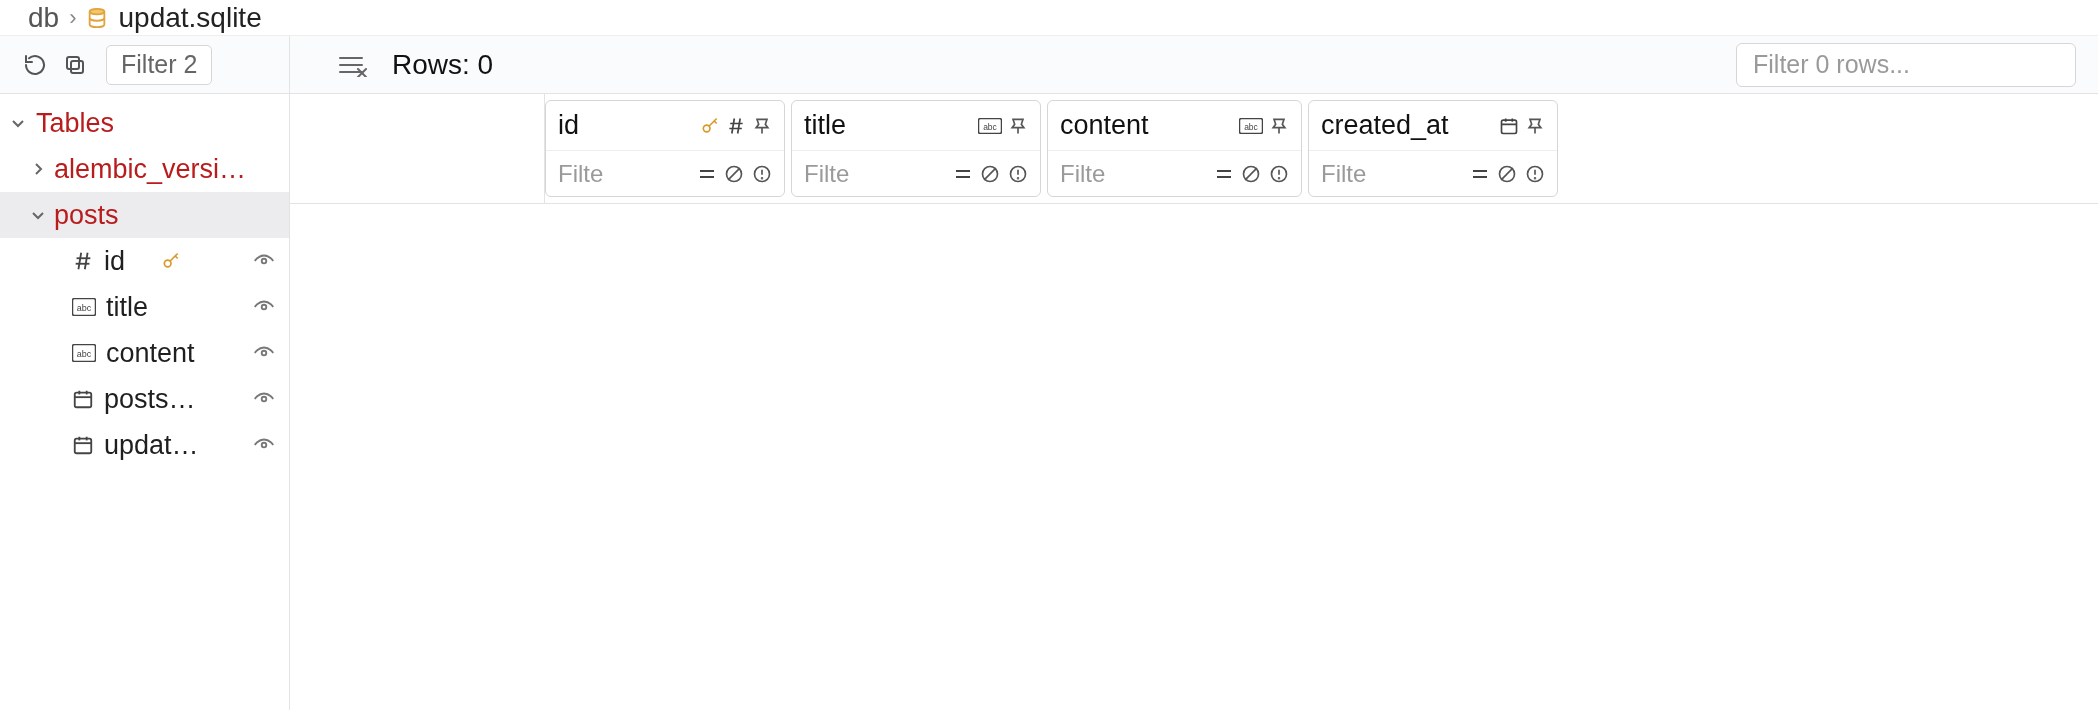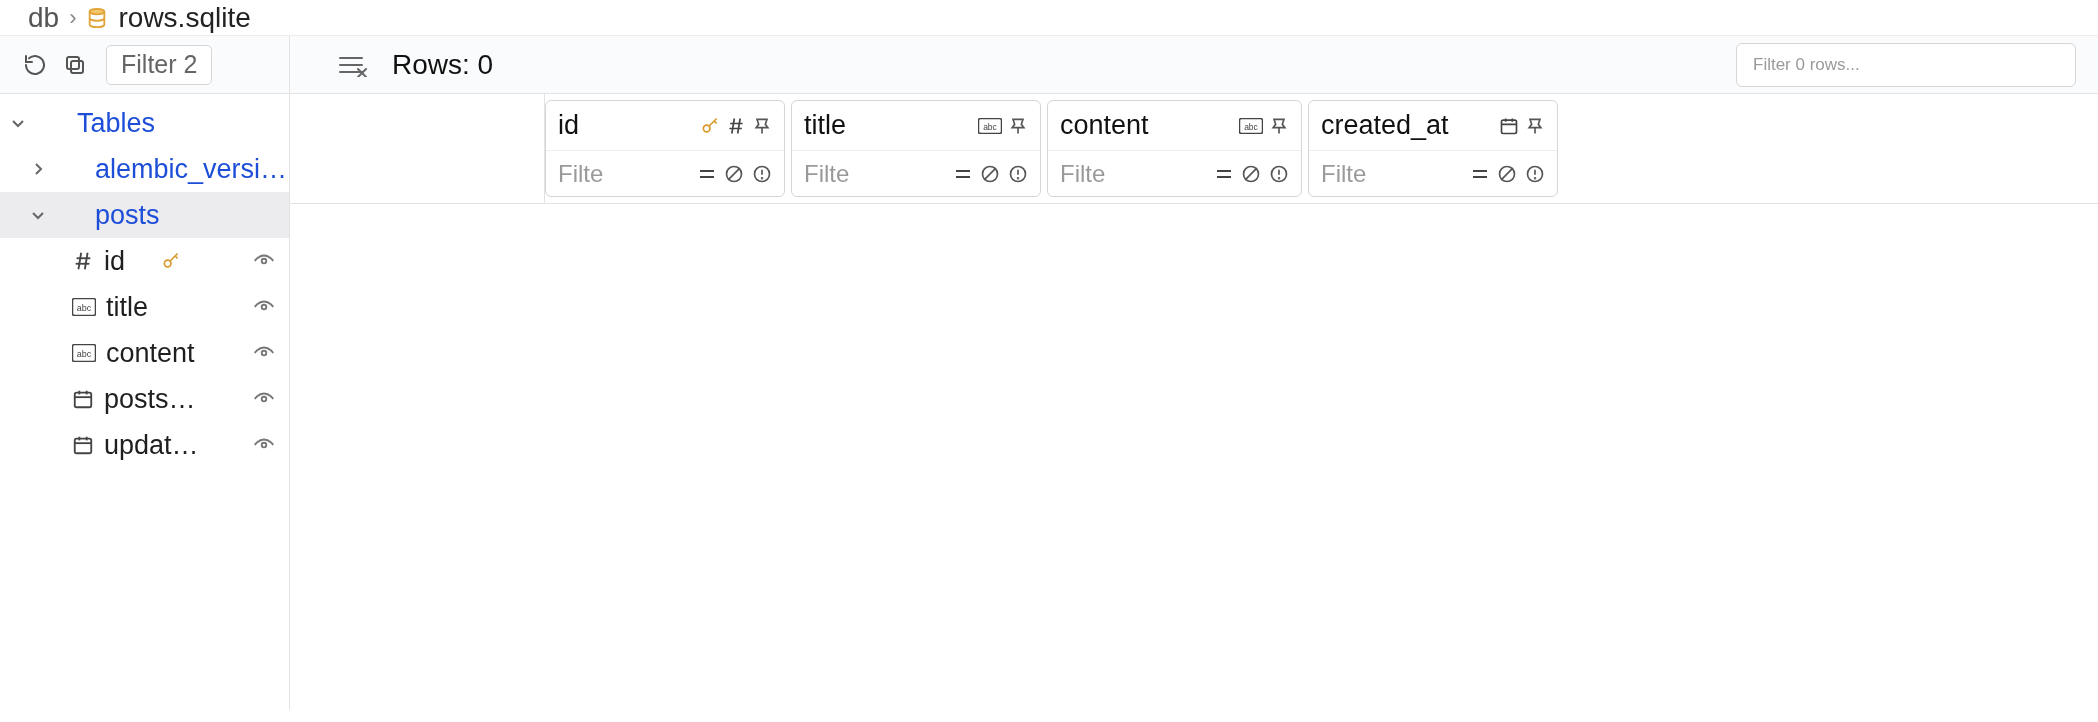--- a/index.html
+++ b/index.html
@@ -63,21 +63,21 @@
     padding: 0 22px;
     gap: 22px;
   }
   .table-toolbar .spacer { flex:1; }
   .rows-label { color:#111; font-size:28px; }
   .filter-rows {
     height: 44px; width: 340px;
     border: 1px solid #d6d6d6;
     border-radius: 6px;
     padding: 0 16px;
-    font-size: 17px;
+    font-size: 25px;
     color:#555;
     background:#fff;
   }
   .filter-rows::placeholder { color:#9a9a9a; }
 
   
   .main { display:flex; height: calc(100% - 48px - 58px); }
   .sidebar {
     width: 290px; flex:none;
     border-right: 1px solid #e3e3e3;
@@ -92,22 +92,21 @@
     padding-left: 10px;
     gap: 6px;
     cursor:pointer;
   }
   .tree-row.depth1 { padding-left: 30px; }
   .tree-row.selected { background:#ececef; }
   .tree-row .caret { width:18px; color:#666; font-size:18px; }
   .tree-row .lbl {
     flex:1;
     white-space:nowrap; overflow:hidden; text-overflow:ellipsis;
-    color:#1d4ed8;
-    margin-left:41px;
+    color:#b91c1c;
   }
   .tree-row .group-lbl { padding-left: 2px; }
   .col-row {
     display:flex; align-items:center;
     height: 46px;
     padding-left: 72px;
     padding-right: 14px;
     gap: 10px;
   }
   .col-row .lbl {
@@ -181,21 +180,21 @@
   <span class="chevron">›</span>
   <span>
     <svg width="22" height="22" viewBox="0 0 24 24">
         <g fill="none" stroke="#e0a43a" stroke-width="2">
           <ellipse cx="12" cy="5" rx="8" ry="3" fill="#f4c569"></ellipse>
           <path d="M4 5v7c0 1.7 3.6 3 8 3s8-1.3 8-3V5"></path>
           <path d="M4 12v7c0 1.7 3.6 3 8 3s8-1.3 8-3v-7"></path>
         </g>
       </svg>
   </span>
-  <span class="crumb file">rows.sqlite</span>
+  <span class="crumb file">updat.sqlite</span>
 </div>
 
 <div class="row2">
   <div class="sidebar-header">
     <div class="sb-btns">
       <button class="icon-btn">
         <svg width="24" height="24" viewBox="0 0 24 24" fill="none" stroke="#555" stroke-width="2" stroke-linecap="round">
             <path d="M3 12a9 9 0 1 0 3-6.7"></path>
             <path d="M3 3v6h6"></path>
           </svg>

